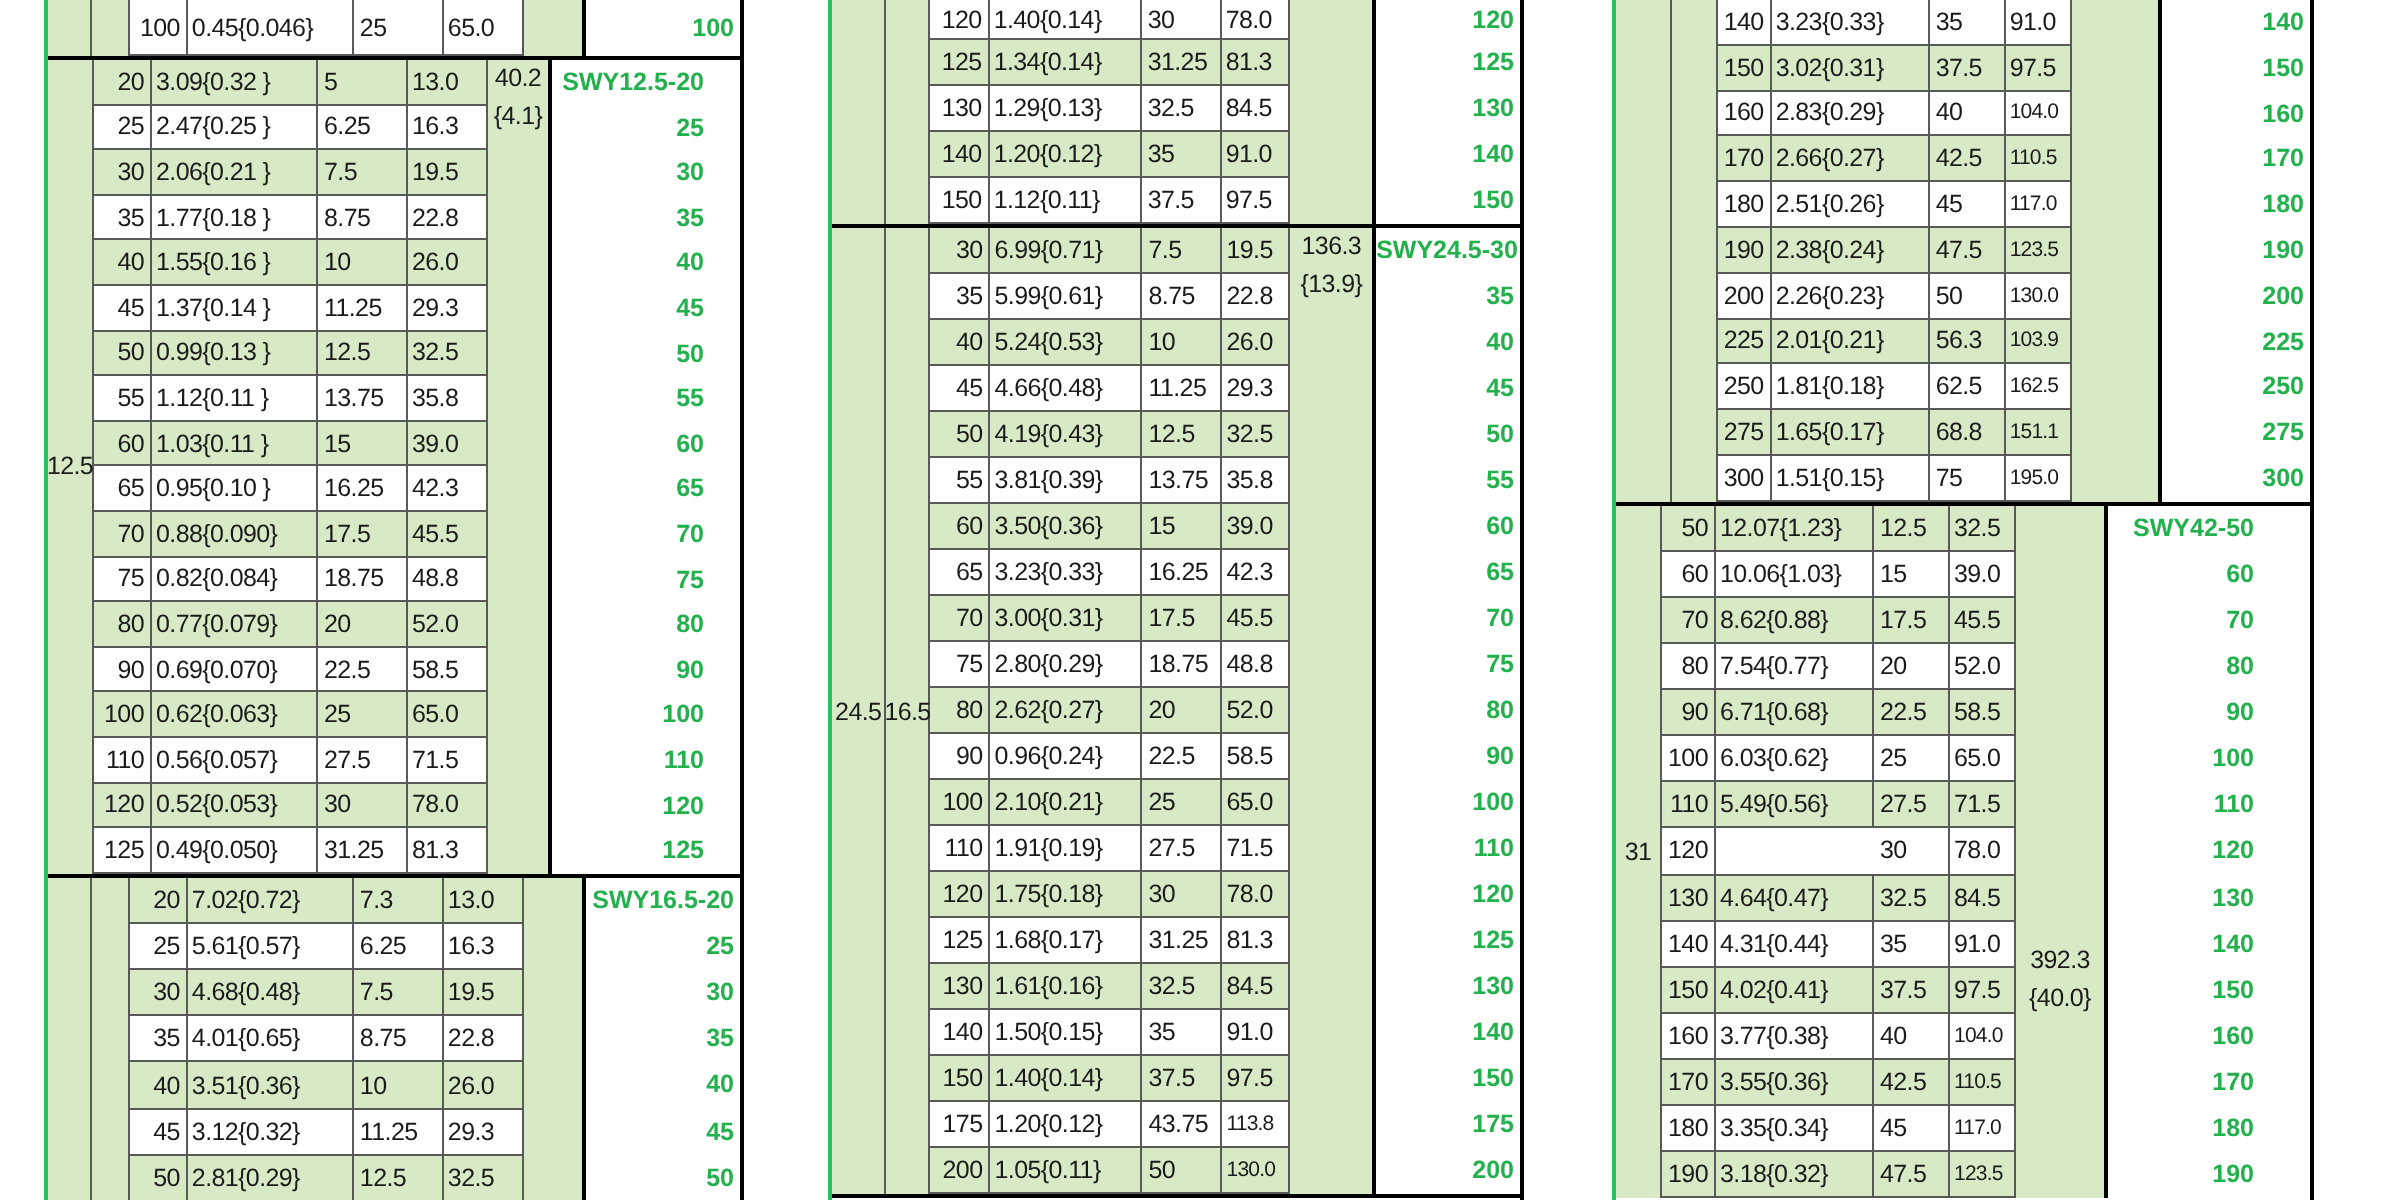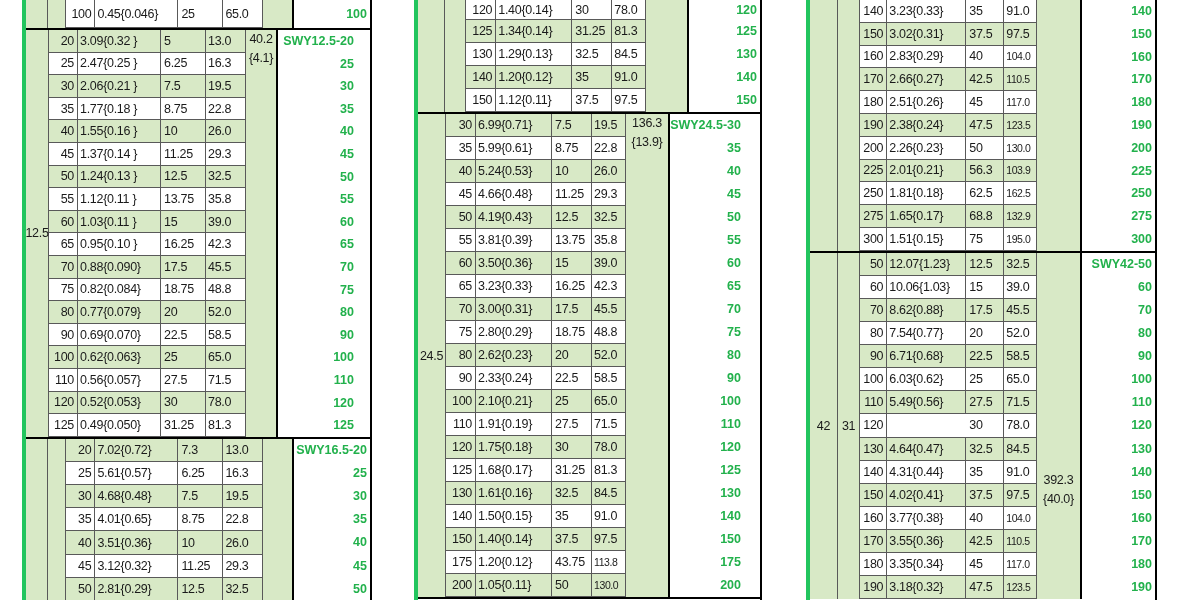--- a/index.html
+++ b/index.html
@@ -1,19 +1,19 @@
 <!DOCTYPE html>
 <html><head>
 <meta charset="utf-8">
 <style>
   html,body{margin:0;padding:0;background:#ffffff;}
   body{width:1200px;height:600px;overflow:hidden;position:relative;
        font-family:"Liberation Sans","DejaVu Sans",sans-serif;}
   .stable{position:absolute;top:0;box-sizing:border-box;
-          border-left:4px solid #22c55e;border-right:2.5px solid #000;}
+          border-left:2px solid #22c55e;border-right:2.5px solid #000;}
   .group{display:flex;box-sizing:border-box;border-top:2.5px solid #000;}
   .group.no-top{border-top:none;}
   .group.bottom-edge{border-bottom:2px solid #000;}
   .glabel{box-sizing:border-box;border-right:1px solid #595959;
           display:flex;align-items:center;justify-content:center;
           font-size:12.5px;color:#1a1a1a;letter-spacing:-0.3px;}
   .rowscol{display:flex;flex-direction:column;}
   .trow{display:flex;box-sizing:border-box;border-bottom:1px solid #595959;}
   .trow:last-child{border-bottom:1px solid #595959;}
   .cell{box-sizing:border-box;border-right:1px solid #595959;
@@ -86,21 +86,21 @@
           <div class="cell c-len" style="width: 40px;">26.0</div>
         </div>
         <div class="trow" style="height: 22.6px; background: rgb(255, 255, 255);">
           <div class="cell c-load" style="width: 29px;">45</div>
           <div class="cell c-rate" style="width: 83px;">1.37{0.14 }</div>
           <div class="cell c-defl" style="width: 45px;">11.25</div>
           <div class="cell c-len" style="width: 40px;">29.3</div>
         </div>
         <div class="trow" style="height: 22.6px; background: rgb(216, 233, 198);">
           <div class="cell c-load" style="width: 29px;">50</div>
-          <div class="cell c-rate" style="width: 83px;">1.24{0.13 }</div>
+          <div class="cell c-rate" style="width: 83px;">0.99{0.13 }</div>
           <div class="cell c-defl" style="width: 45px;">12.5</div>
           <div class="cell c-len" style="width: 40px;">32.5</div>
         </div>
         <div class="trow" style="height: 22.6px; background: rgb(255, 255, 255);">
           <div class="cell c-load" style="width: 29px;">55</div>
           <div class="cell c-rate" style="width: 83px;">1.12{0.11 }</div>
           <div class="cell c-defl" style="width: 45px;">13.75</div>
           <div class="cell c-len" style="width: 40px;">35.8</div>
         </div>
         <div class="trow" style="height: 22.6px; background: rgb(216, 233, 198);">
@@ -288,20 +288,21 @@
       <div class="model" style="width: 76px; color: rgb(34, 177, 76);">
         <div class="mline" style="height: 20px; line-height: 20px;">120</div>
         <div class="mline" style="height: 23px; line-height: 23px;">125</div>
         <div class="mline" style="height: 23px; line-height: 23px;">130</div>
         <div class="mline" style="height: 23px; line-height: 23px;">140</div>
         <div class="mline" style="height: 23px; line-height: 23px;">150</div>
       </div>
     </div>
     <div class="group bottom-edge">
       <div class="glabel" style="width: 28px; background: rgb(216, 233, 198);">24.5</div>
+      <div class="glabel" style="width: 22px; background: rgb(216, 233, 198);">16.5</div>
       <div class="rowscol" style="width: 180px;">
         <div class="trow" style="height: 23px; background: rgb(216, 233, 198);">
           <div class="cell c-load" style="width: 30px;">30</div>
           <div class="cell c-rate" style="width: 76px;">6.99{0.71}</div>
           <div class="cell c-defl" style="width: 40px;">7.5</div>
           <div class="cell c-len" style="width: 34px;">19.5</div>
         </div>
         <div class="trow" style="height: 23px; background: rgb(255, 255, 255);">
           <div class="cell c-load" style="width: 30px;">35</div>
           <div class="cell c-rate" style="width: 76px;">5.99{0.61}</div>
@@ -351,27 +352,27 @@
           <div class="cell c-len" style="width: 34px;">45.5</div>
         </div>
         <div class="trow" style="height: 23px; background: rgb(255, 255, 255);">
           <div class="cell c-load" style="width: 30px;">75</div>
           <div class="cell c-rate" style="width: 76px;">2.80{0.29}</div>
           <div class="cell c-defl" style="width: 40px;">18.75</div>
           <div class="cell c-len" style="width: 34px;">48.8</div>
         </div>
         <div class="trow" style="height: 23px; background: rgb(216, 233, 198);">
           <div class="cell c-load" style="width: 30px;">80</div>
-          <div class="cell c-rate" style="width: 76px;">2.62{0.23}</div>
+          <div class="cell c-rate" style="width: 76px;">2.62{0.27}</div>
           <div class="cell c-defl" style="width: 40px;">20</div>
           <div class="cell c-len" style="width: 34px;">52.0</div>
         </div>
         <div class="trow" style="height: 23px; background: rgb(255, 255, 255);">
           <div class="cell c-load" style="width: 30px;">90</div>
-          <div class="cell c-rate" style="width: 76px;">2.33{0.24}</div>
+          <div class="cell c-rate" style="width: 76px;">0.96{0.24}</div>
           <div class="cell c-defl" style="width: 40px;">22.5</div>
           <div class="cell c-len" style="width: 34px;">58.5</div>
         </div>
         <div class="trow" style="height: 23px; background: rgb(216, 233, 198);">
           <div class="cell c-load" style="width: 30px;">100</div>
           <div class="cell c-rate" style="width: 76px;">2.10{0.21}</div>
           <div class="cell c-defl" style="width: 40px;">25</div>
           <div class="cell c-len" style="width: 34px;">65.0</div>
         </div>
         <div class="trow" style="height: 23px; background: rgb(255, 255, 255);">
@@ -508,21 +509,21 @@
         <div class="trow" style="height: 22.8px; background: rgb(255, 255, 255);">
           <div class="cell c-load" style="width: 27px;">250</div>
           <div class="cell c-rate" style="width: 79px;">1.81{0.18}</div>
           <div class="cell c-defl" style="width: 38px;">62.5</div>
           <div class="cell c-len condensed" style="width: 33px;">162.5</div>
         </div>
         <div class="trow" style="height: 22.8px; background: rgb(216, 233, 198);">
           <div class="cell c-load" style="width: 27px;">275</div>
           <div class="cell c-rate" style="width: 79px;">1.65{0.17}</div>
           <div class="cell c-defl" style="width: 38px;">68.8</div>
-          <div class="cell c-len condensed" style="width: 33px;">132.9</div>
+          <div class="cell c-len condensed" style="width: 33px;">151.1</div>
         </div>
         <div class="trow" style="height: 22.8px; background: rgb(255, 255, 255);">
           <div class="cell c-load" style="width: 27px;">300</div>
           <div class="cell c-rate" style="width: 79px;">1.51{0.15}</div>
           <div class="cell c-defl" style="width: 38px;">75</div>
           <div class="cell c-len condensed" style="width: 33px;">195.0</div>
         </div>
       </div>
       <div class="extra" style="width: 44px; background: rgb(216, 233, 198);"></div>
       <div class="model" style="width: 78px; color: rgb(34, 177, 76);">
@@ -533,21 +534,20 @@
         <div class="mline" style="height: 22.8px; line-height: 22.8px;">180</div>
         <div class="mline" style="height: 22.8px; line-height: 22.8px;">190</div>
         <div class="mline" style="height: 22.8px; line-height: 22.8px;">200</div>
         <div class="mline" style="height: 22.8px; line-height: 22.8px;">225</div>
         <div class="mline" style="height: 22.8px; line-height: 22.8px;">250</div>
         <div class="mline" style="height: 22.8px; line-height: 22.8px;">275</div>
         <div class="mline" style="height: 22.8px; line-height: 22.8px;">300</div>
       </div>
     </div>
     <div class="group">
-      <div class="glabel" style="width: 29px; background: rgb(216, 233, 198);">42</div>
       <div class="glabel" style="width: 23px; background: rgb(216, 233, 198);">31</div>
       <div class="rowscol" style="width: 177px;">
         <div class="trow" style="height: 23.1px; background: rgb(216, 233, 198);">
           <div class="cell c-load" style="width: 27px;">50</div>
           <div class="cell c-rate" style="width: 79px;">12.07{1.23}</div>
           <div class="cell c-defl" style="width: 38px;">12.5</div>
           <div class="cell c-len" style="width: 33px;">32.5</div>
         </div>
         <div class="trow" style="height: 23.1px; background: rgb(255, 255, 255);">
           <div class="cell c-load" style="width: 27px;">60</div>

